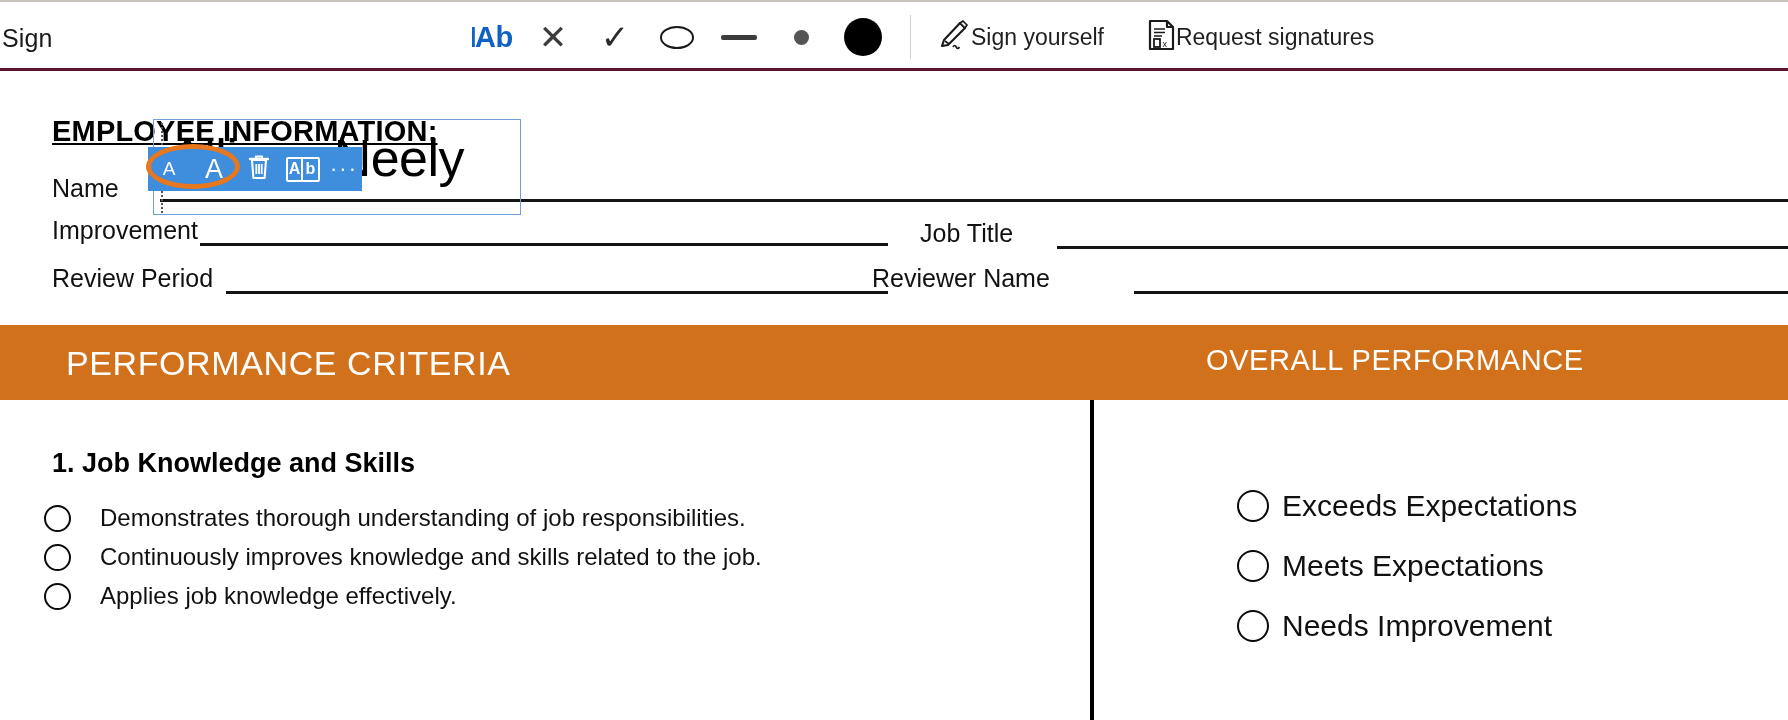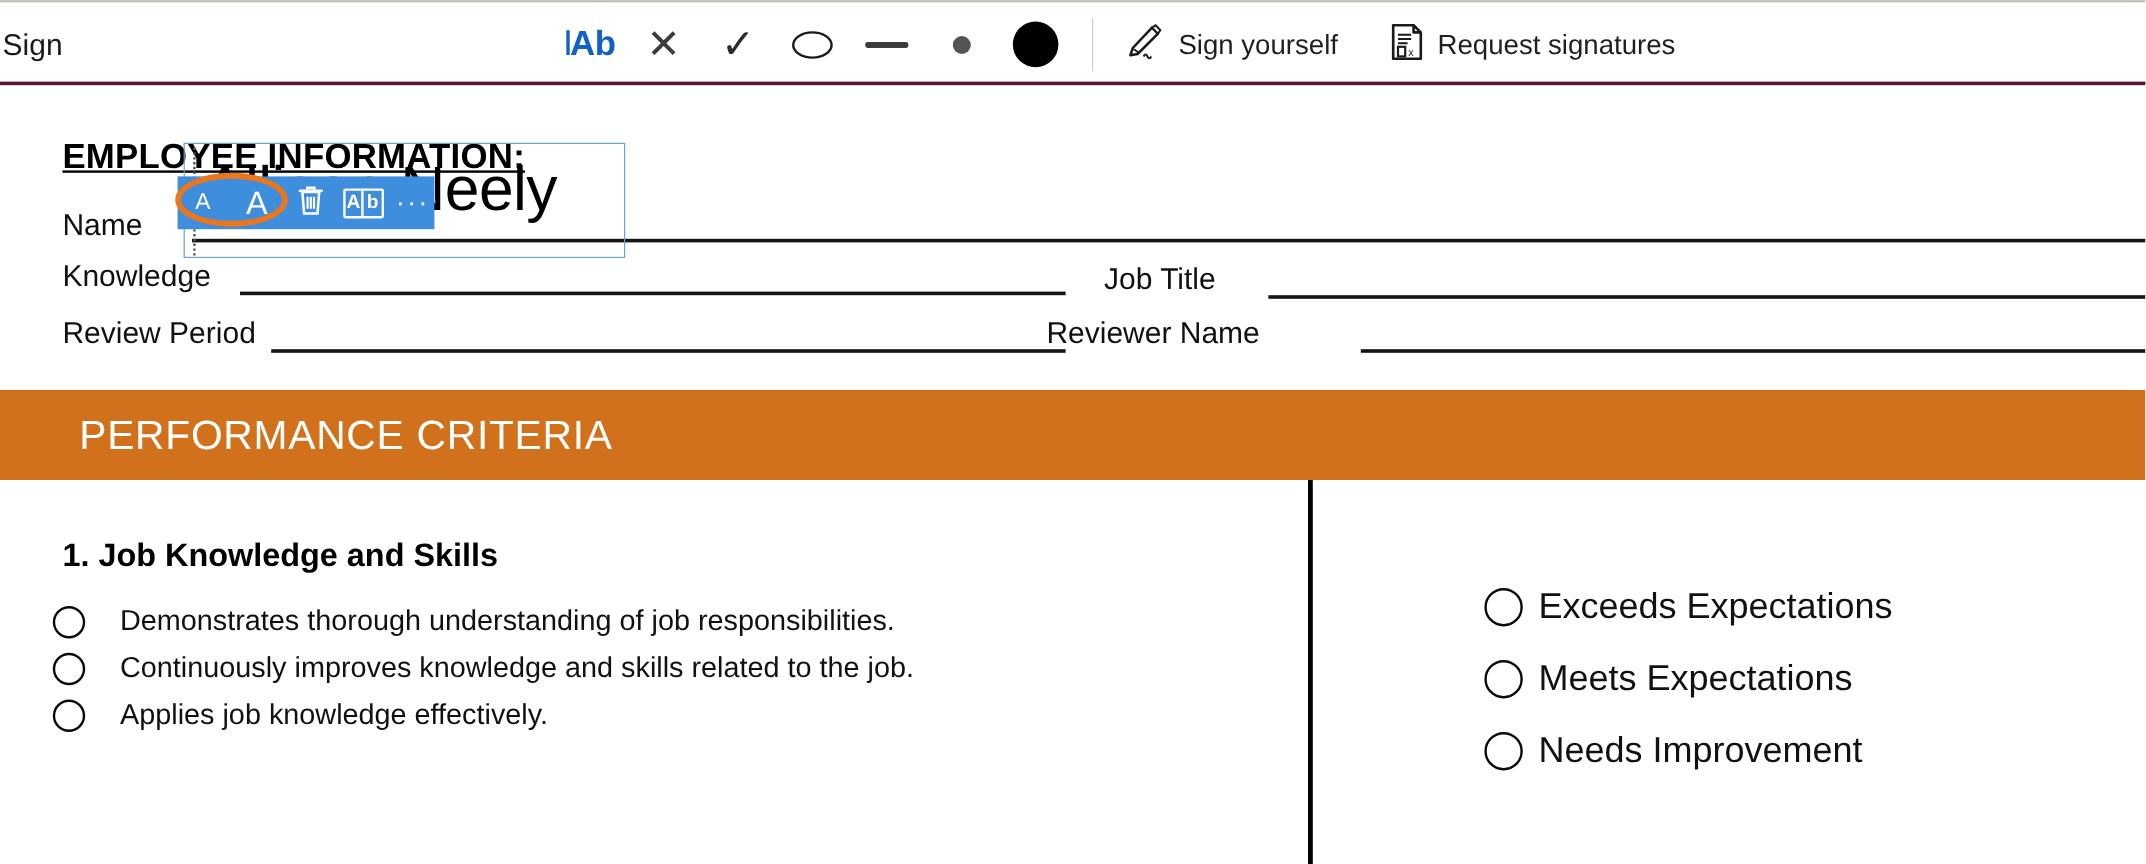--- a/index.html
+++ b/index.html
@@ -123,21 +123,20 @@
   .tool-sep {
     width: 1px;
     height: 44px;
     background: #cfcfcf;
     margin: 0 16px;
   }
 
   .tool-action {
     display: flex;
     align-items: center;
-    gap: 11px;
     padding: 6px 10px;
     cursor: pointer;
     white-space: nowrap;
   }
 
   .tool-action-label {
     font-size: 23px;
     color: #1f1f1f;
     font-family: "Liberation Sans", sans-serif;
   }
@@ -452,21 +451,21 @@
 
   <div id="maroon-rule"></div>
 
   <div id="document">
 
     <div id="doc-heading">EMPLOYEE INFORMATION:</div>
 
     <div class="field-label" style="left:52px; top:103px;">Name</div>
     <div class="field-rule" style="left:160px; top:128px; width:1628px;"></div>
 
-    <div class="field-label" style="left:52px; top:145px;">Knowledge</div>
+    <div class="field-label" style="left:52px; top:145px;">Improvement</div>
     <div class="field-rule" style="left:200px; top:172px; width:688px;"></div>
 
     <div class="field-label" style="left:920px; top:148px;">Job Title</div>
     <div class="field-rule" style="left:1057px; top:175px; width:731px;"></div>
 
     <div class="field-label" style="left:52px; top:193px;">Review Period</div>
     <div class="field-rule" style="left:226px; top:220px; width:662px;"></div>
 
     <div class="field-label" style="left:872px; top:193px;">Reviewer Name</div>
     <div class="field-rule" style="left:1134px; top:220px; width:654px;"></div>
@@ -507,20 +506,21 @@
       <div class="float-btn" id="fb-more">
         <span>···</span>
       </div>
 
     </div>
 
     <div id="annotation-ellipse"></div>
 
     <div id="banner">
       <div id="banner-left">PERFORMANCE CRITERIA</div>
+      <div id="banner-right">OVERALL PERFORMANCE</div>
     </div>
 
     <div id="divider-vert"></div>
 
     <div id="criteria-title">1. Job Knowledge and Skills</div>
 
     <div class="bullet-row" style="top:433px;">
       <span class="radio"></span>
       <span class="bullet-text">Demonstrates thorough understanding of job responsibilities.</span>
     </div>

